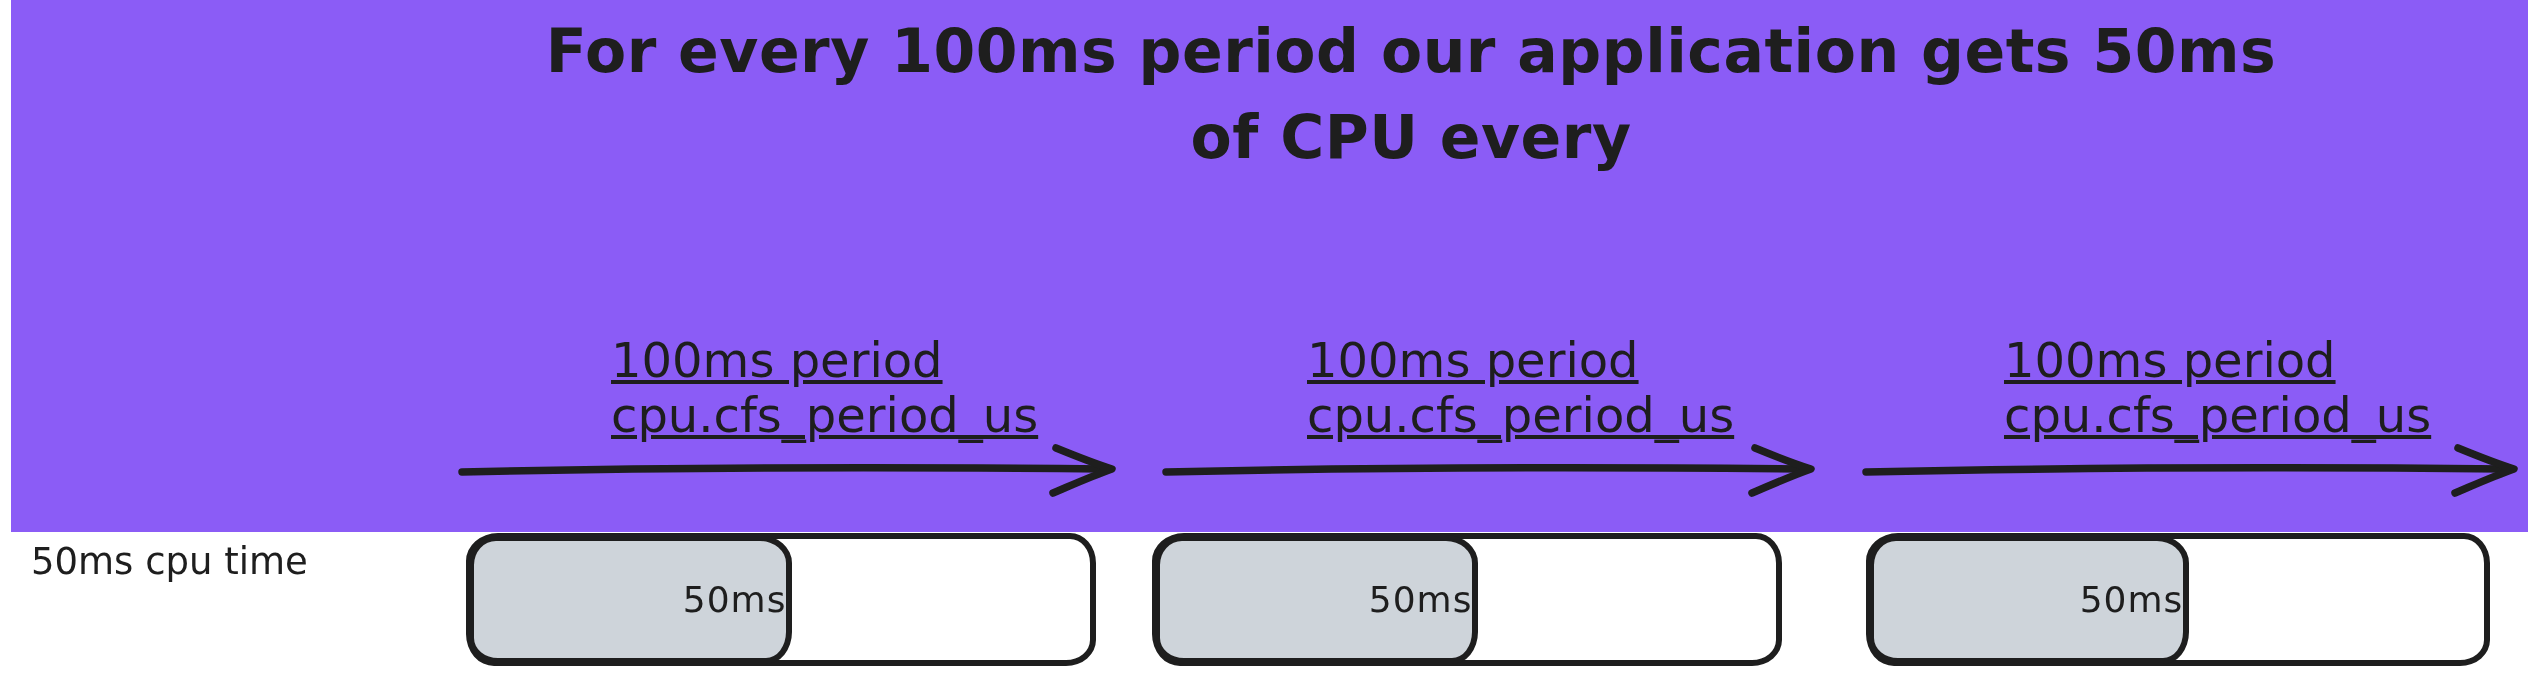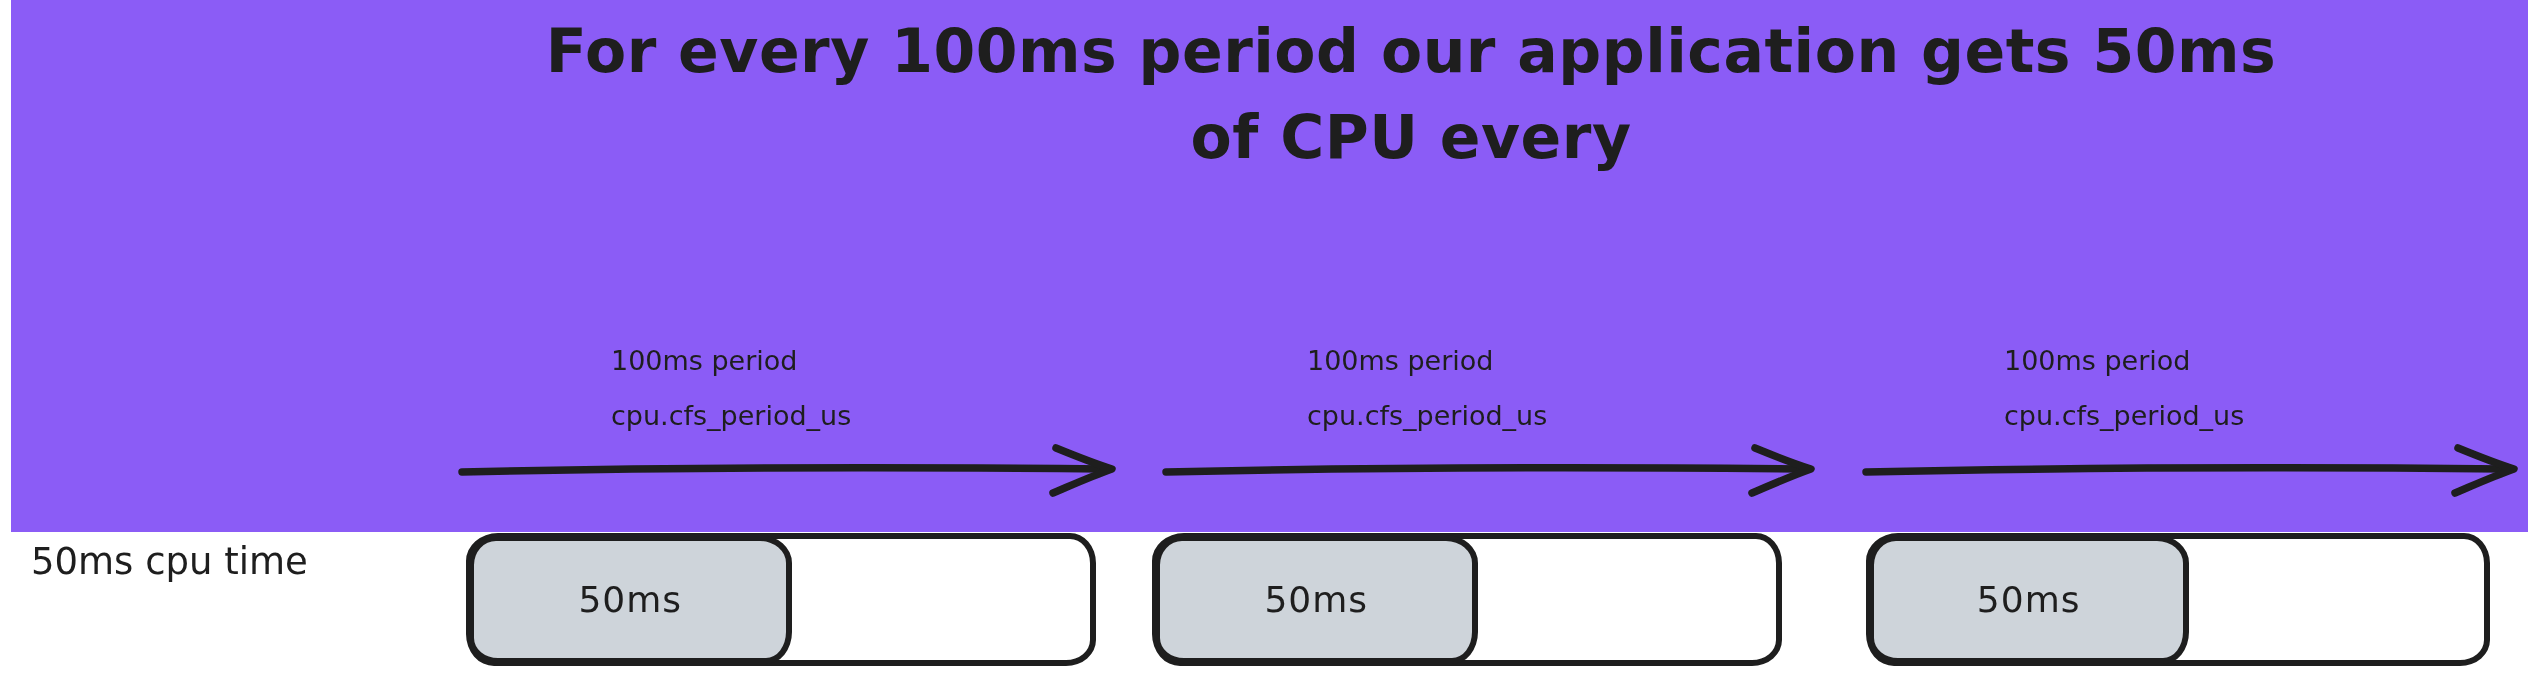--- a/index.html
+++ b/index.html
@@ -42,23 +42,24 @@
     left: 20px;
     top: 535px;
     font-size: 37px;
     line-height: 54px;
     white-space: nowrap;
   }
   
   .period-label {
     position: absolute;
     top: 333px;
-    font-size: 27px;
+    font-size: 48px;
     line-height: 55px;
     white-space: nowrap;
+    text-decoration: underline;
   }
   .arrow-svg {
     position: absolute;
     top: 438px;
     display: block;
   }
   .bar {
     position: absolute;
     top: 533px;
     height: 133px;
@@ -72,21 +73,21 @@
     left: -4px;
     top: -4px;
     height: 129px;
     width: 52.5%;
     box-sizing: border-box;
     background: #ced4da;
     border: 6px solid #1e1e1e;
     border-radius: 28px 32px 26px 30px / 30px 28px 32px 26px;
     display: flex;
     align-items: center;
-    justify-content: center;
+    justify-content: flex-end;
   }
   .quota-fill .quota-value {
     font-size: 36px;
     letter-spacing: 1px;
   }
   .lbl-line { display: block; }
 </style>
 </head>
 <body>
 

